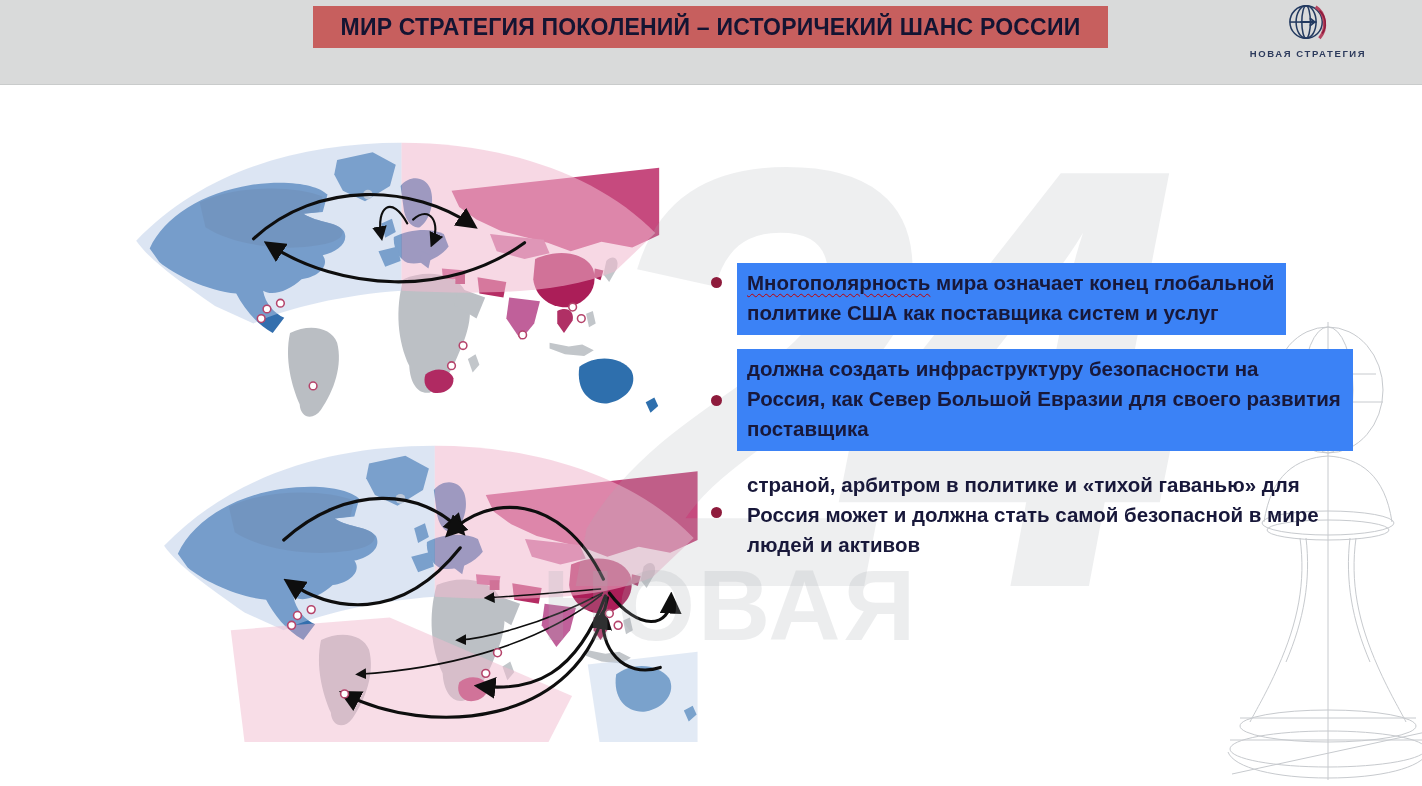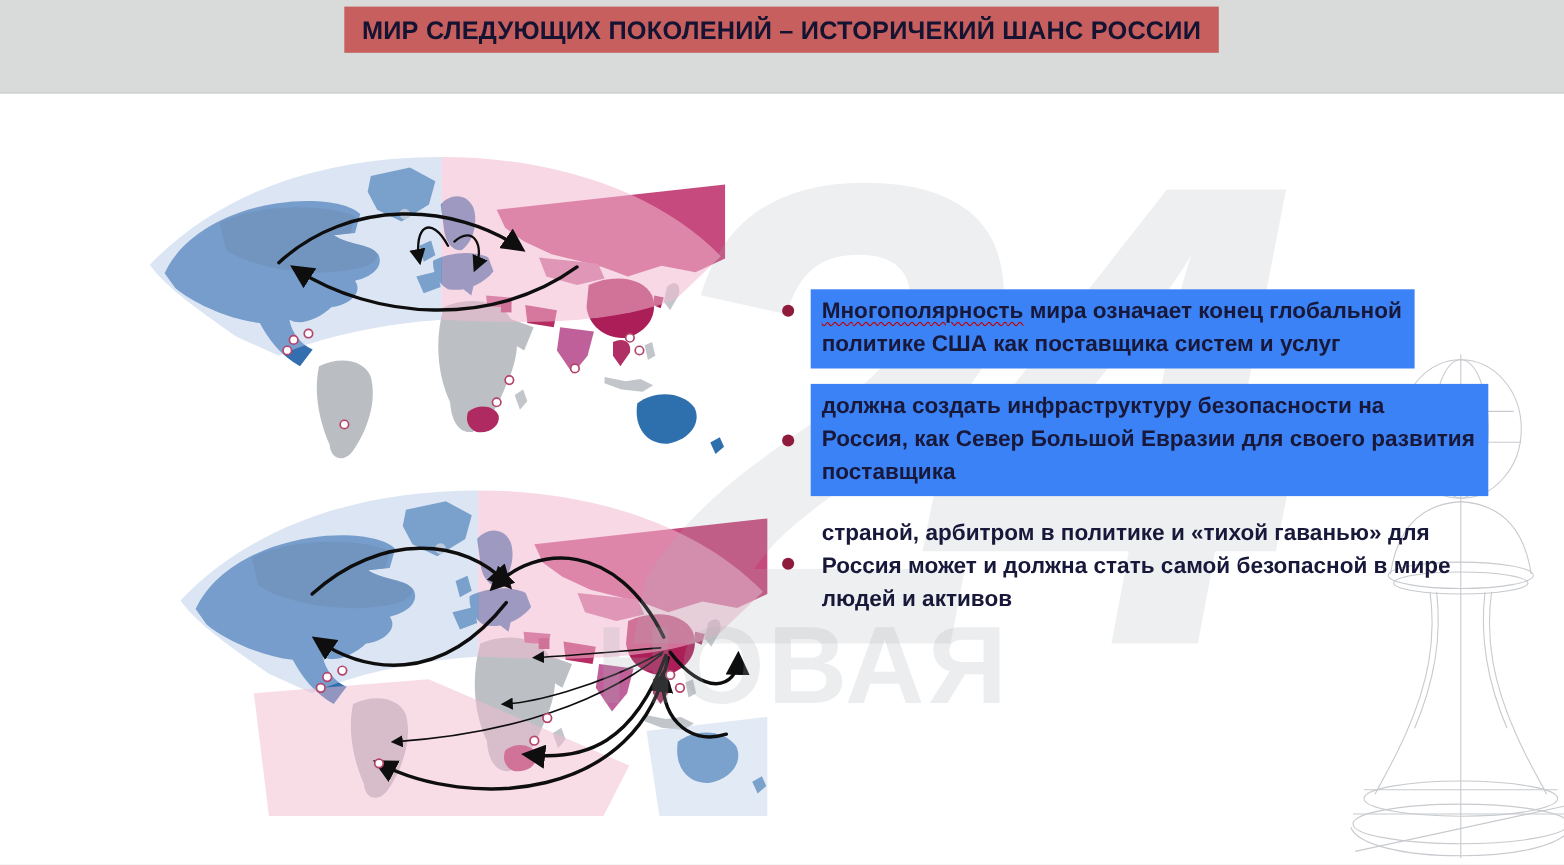--- a/index.html
+++ b/index.html
@@ -37,23 +37,37 @@
             text-decoration-thickness:1px;text-underline-offset:3px;}
 </style>
 </head>
 <body>
 
 <div class="slide">
 
   <div class="top-band"></div>
 
   <div class="title-box">
-    <span>МИР СЛЕДУЮЩИХ ПОКОЛЕНИЙ – ИСТОРИЧЕКИЙ ШАНС РОССИИ</span>
-  </div>
-
+    <span>МИР СТРАТЕГИЯ ПОКОЛЕНИЙ – ИСТОРИЧЕКИЙ ШАНС РОССИИ</span>
+  </div>
+
+  <div class="logo">
+    <svg width="46" height="40" viewBox="0 0 48 42">
+      <g fill="none" stroke="#233a60" stroke-width="1.6">
+        <circle cx="22" cy="20" r="17"></circle>
+        <ellipse cx="22" cy="20" rx="10.5" ry="17"></ellipse>
+        <ellipse cx="22" cy="20" rx="4.5" ry="17"></ellipse>
+        <line x1="5" y1="20" x2="33" y2="20"></line>
+        <path d="M16,20 L30,20 M26,16 L31,20 L26,24" stroke-width="2"></path>
+      </g>
+      <path d="M32,4 C42,10 45,27 36,37" fill="none" stroke="#b5445f" stroke-width="3.4"></path>
+      <path d="M36,8 C43,14 44,25 39,32" fill="none" stroke="#8e1b3c" stroke-width="1.6"></path>
+    </svg>
+    <span class="label">НОВАЯ СТРАТЕГИЯ</span>
+  </div>
 
   <div class="wm-number">24</div>
   <div class="wm-word">НОВАЯ</div>
 
   <svg class="map-top" viewBox="0 0 560 310">
     <defs>
       <marker id="ahA" markerWidth="7" markerHeight="7" refX="5" refY="3.5" orient="auto">
         <path d="M0,0 L7,3.5 L0,7 Z" fill="#0e0e0e"></path>
       </marker>
     </defs>

